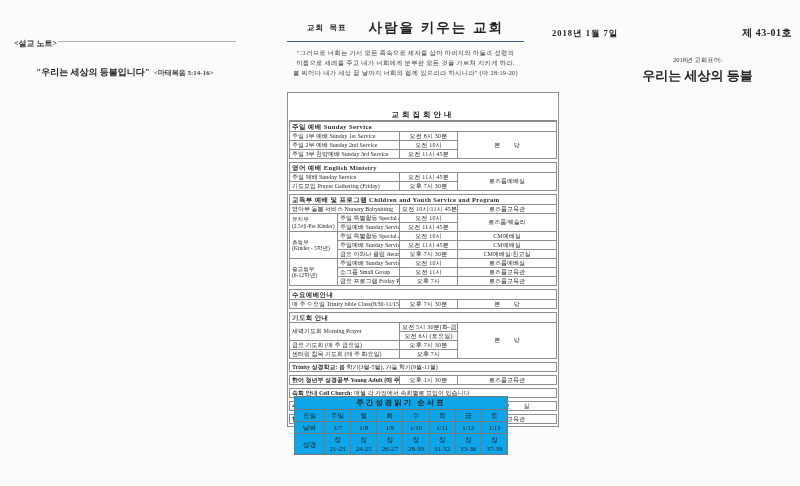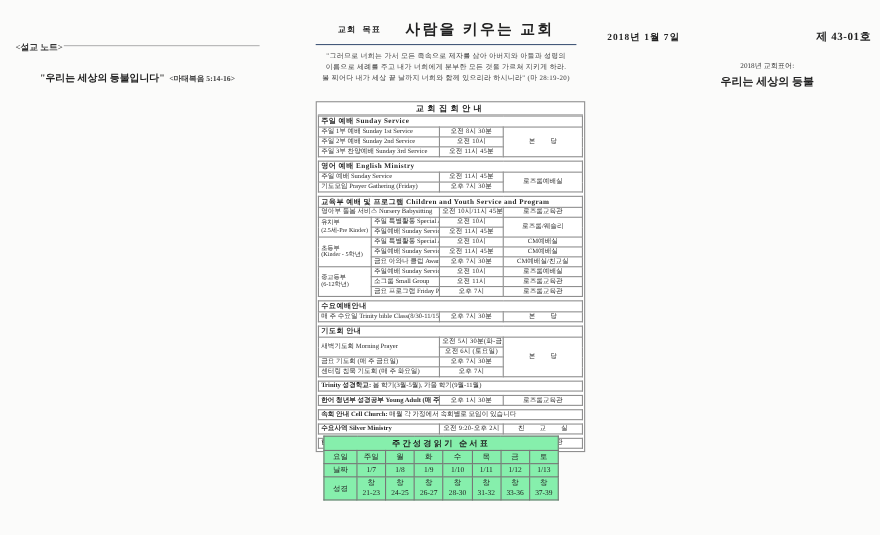--- a/index.html
+++ b/index.html
@@ -21,36 +21,36 @@
   .goal-line{white-space:nowrap;}
   .goal-label{font-size:7.5px;font-weight:bold;font-family:Liberation Mono, monospace;letter-spacing:1px;vertical-align:2px;}
   .goal-title{font-size:13.5px;font-weight:bold;font-family:"Liberation Sans","DejaVu Sans",sans-serif;letter-spacing:2px;margin-left:18px;}
   .head-rule{border-bottom:1.5px solid #44597a;margin-top:4px;}
   .verse{margin-top:6px;font-size:6.3px;line-height:10px;color:#3a3a3a;letter-spacing:.3px;}
   
   .issue-date{position:absolute;left:552px;top:28px;font-size:8.5px;font-weight:bold;letter-spacing:1px;}
   .issue-no{position:absolute;left:700px;top:26px;width:92px;font-size:10px;font-weight:bold;letter-spacing:.5px;text-align:right;}
   .motto{position:absolute;left:640px;top:56px;width:115px;text-align:center;}
   .motto-label{font-size:6.5px;color:#333;}
-  .motto-text{font-size:10px;font-weight:bold;color:#222;margin-top:2px;}
-  
-  .sched-frame{position:absolute;left:287px;top:92px;width:245px;border:1px solid #8f8f8f;background:#fff;padding:0 1px 2px 1px;box-sizing:border-box;}
+  .motto-text{font-size:13px;font-weight:bold;color:#222;margin-top:2px;}
+  
+  .sched-frame{position:absolute;left:287px;top:92px;width:272px;border:1px solid #8f8f8f;background:#fff;padding:16px 1px 2px 1px;box-sizing:border-box;}
   .sched-title{font-size:7.5px;font-weight:bold;text-align:center;letter-spacing:3px;height:11px;line-height:11px;border-bottom:1px solid #8f8f8f;}
   table.sched{width:100%;border-collapse:collapse;table-layout:fixed;margin-top:3px;background:#fff;}
   table.sched.first{margin-top:0;border-top:none;}
   table.sched td{border:1px solid #8f8f8f;font-size:6px;line-height:7px;height:8px;padding:0 2px;overflow:hidden;white-space:nowrap;color:#2a2a2a;}
   table.sched td.hdr{font-weight:bold;font-size:6.5px;height:9px;letter-spacing:.4px;}
   table.sched td.time{text-align:center;letter-spacing:.2px;}
   table.sched td.place{text-align:center;}
   table.sched td.grp{text-align:left;font-size:5.6px;line-height:6.5px;white-space:normal;}
   table.sched td.wide{word-spacing:12px;}
   table.sched td.bold{font-weight:bold;}
   
   .reading{position:absolute;left:294px;top:396px;width:214px;}
-  table.read{width:100%;border-collapse:collapse;table-layout:fixed;background:#86efac;}
+  table.read{width:100%;border-collapse:collapse;table-layout:fixed;background:#0ea5e9;}
   table.read td{border:1px solid #777;font-size:6.8px;text-align:center;height:11px;line-height:10px;padding:0 1px;color:#222;}
   table.read td.rtitle{font-weight:bold;font-size:7.5px;letter-spacing:2px;height:12px;}
   table.read td.book{height:20px;line-height:9px;}
 </style>
 </head>
 <body>
 
 <div class="left-panel">
   <span class="sermon-label">&lt;설교 노트&gt;</span>
   <span class="sermon-underline"></span>

